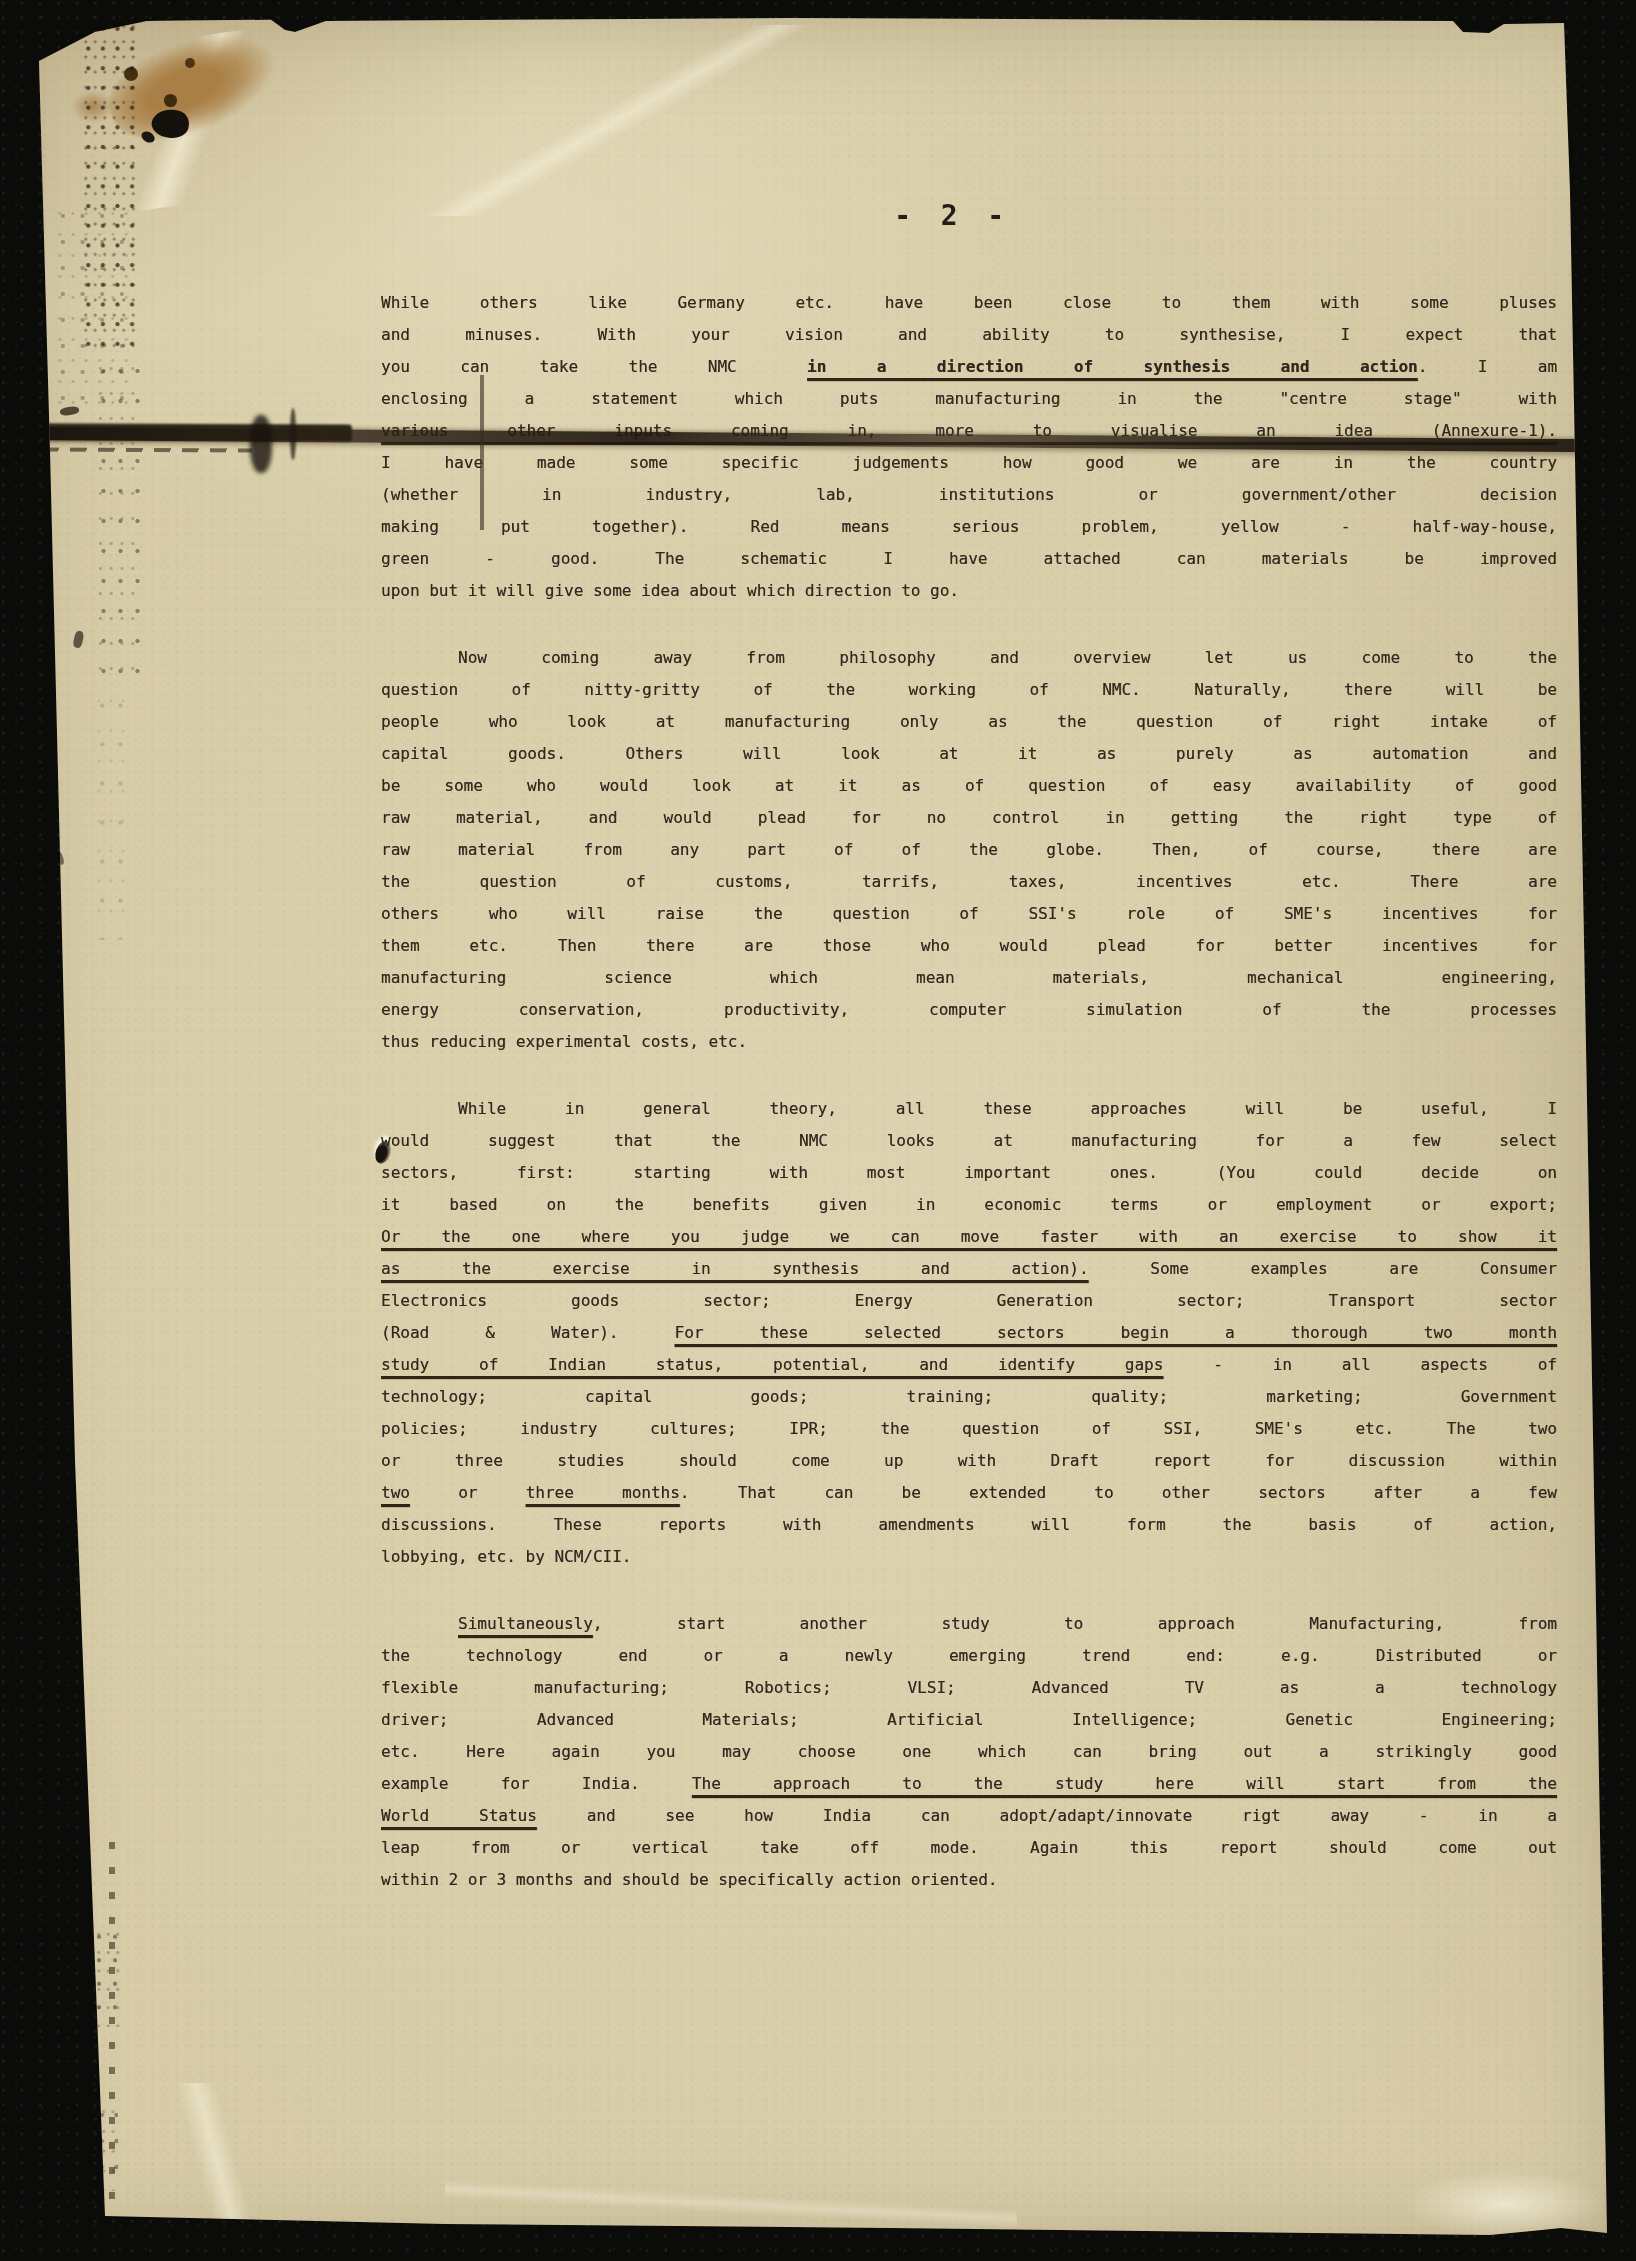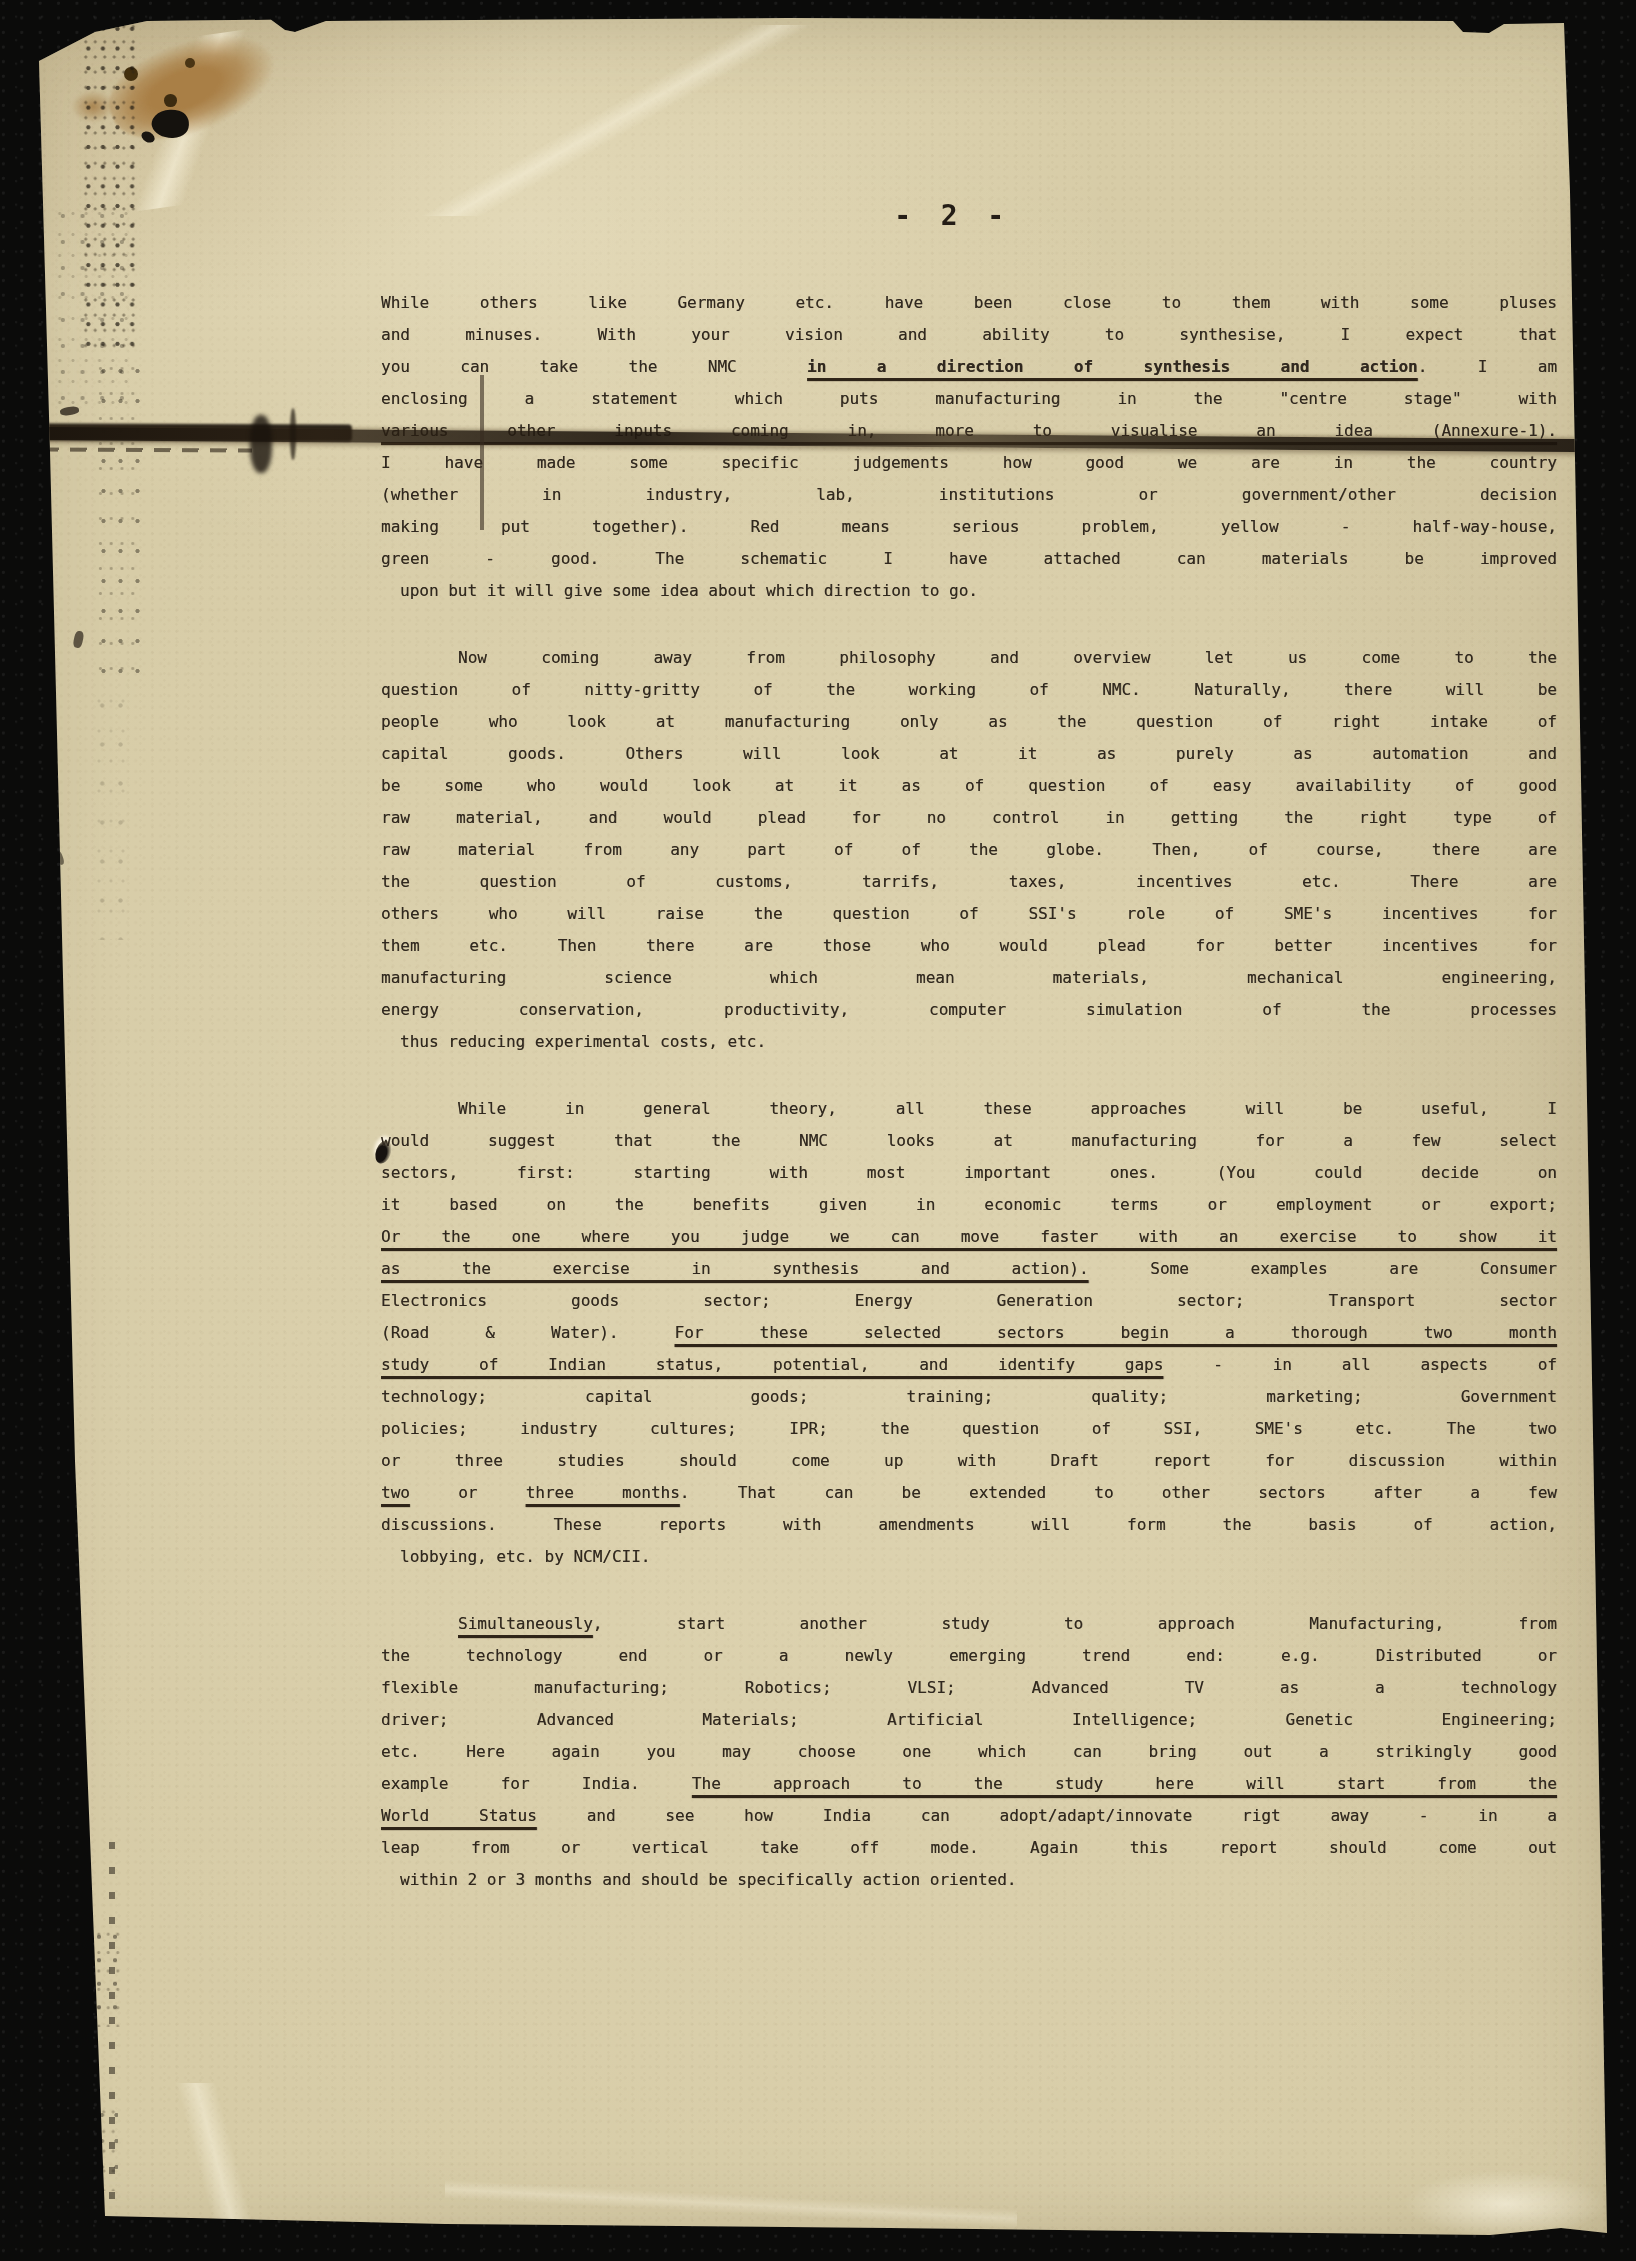--- a/index.html
+++ b/index.html
@@ -90,21 +90,21 @@
   #strike-vline{position:absolute;left:480px;top:375px;width:3.8px;height:155px;background:rgba(55,44,32,.6);
     filter:blur(0.6px);pointer-events:none;}
   
   #page-number{position:absolute;left:381px;top:199px;width:1143px;text-align:center;
     font-size:28px;font-weight:bold;letter-spacing:6.4px;color:#241d16;}
   #text-block{position:absolute;left:381px;top:287px;width:1176px;
     font-size:16px;line-height:32px;color:#30281f;
     text-shadow:0.3px 0.3px 0.5px rgba(48,38,26,.55);}
   .para + .para{margin-top:25.4px;}
   .line{text-align:justify;text-align-last:justify;text-justify:inter-word;}
-  .line.last{text-align-last:left;margin-left:19px;}
+  .line.last{text-align-last:left;}
   .line.indent{text-indent:77px;margin-top:35px;}
   .u{text-decoration:underline;text-decoration-thickness:2.5px;text-underline-offset:5.7px;
     text-decoration-color:rgba(42,32,20,.95);}
   .u.b{font-weight:bold;margin-left:20px;}
 </style>
 </head>
 <body>
 
 <div id="scan">
   <div id="paper">

